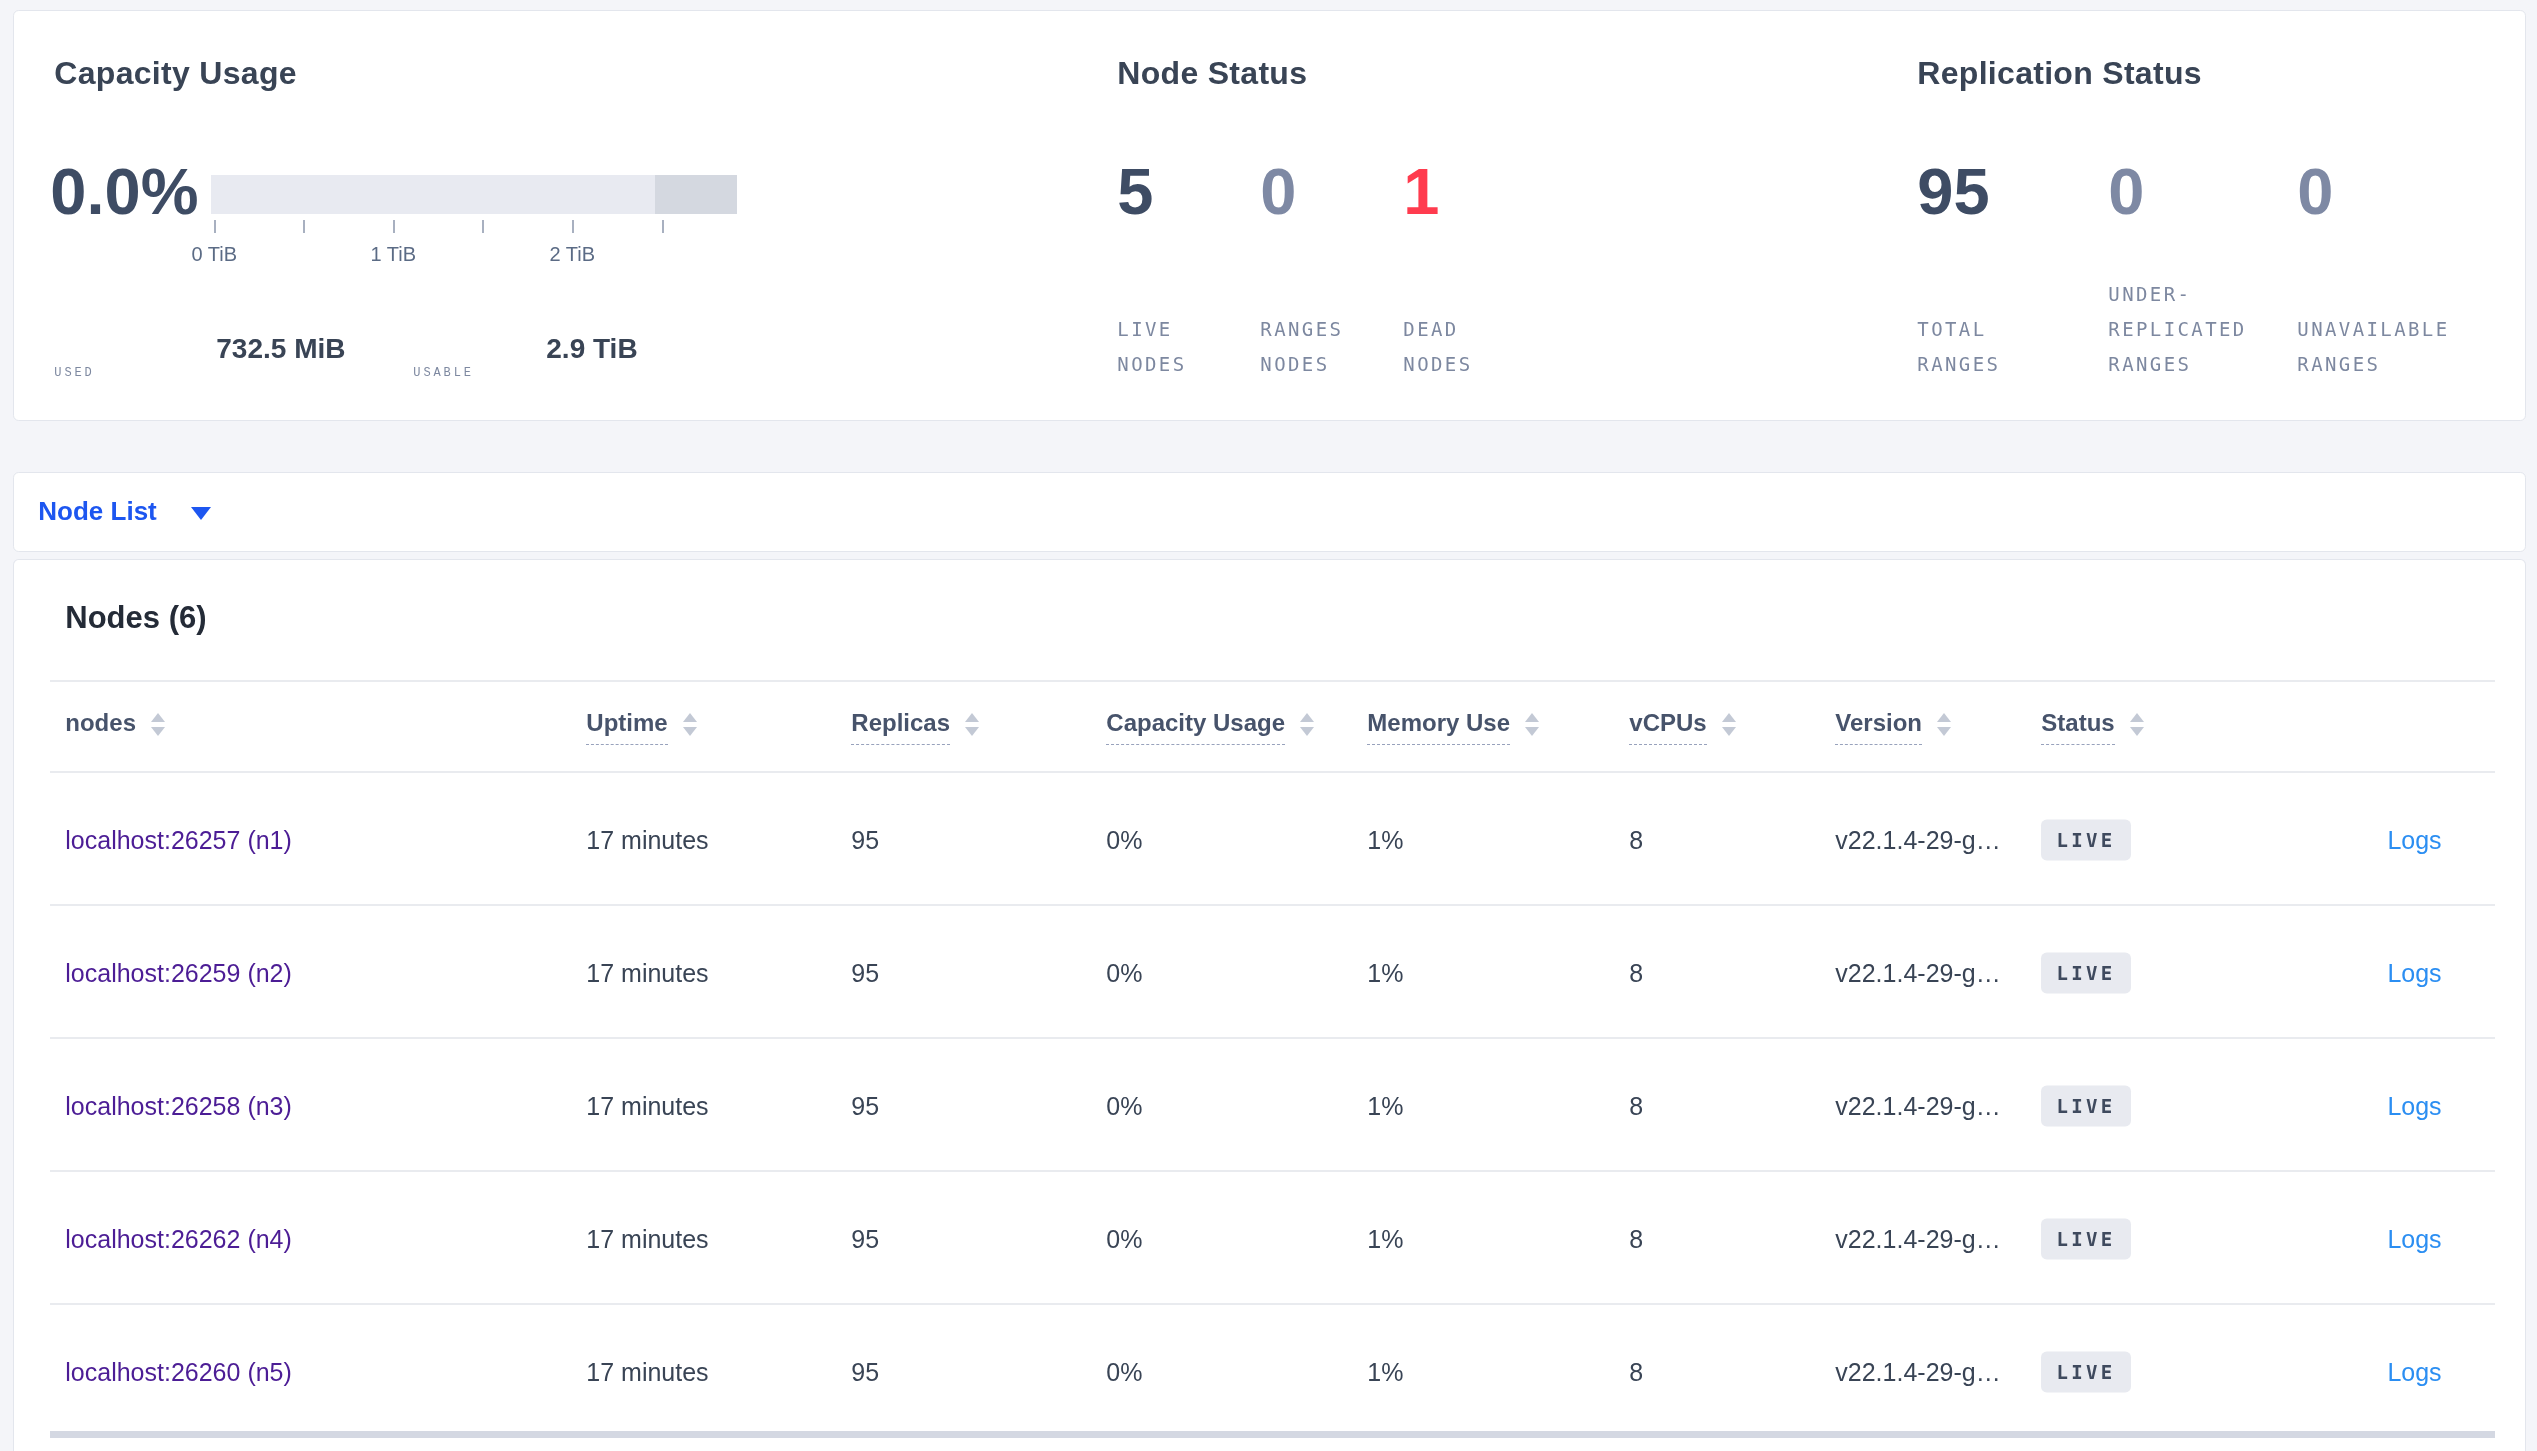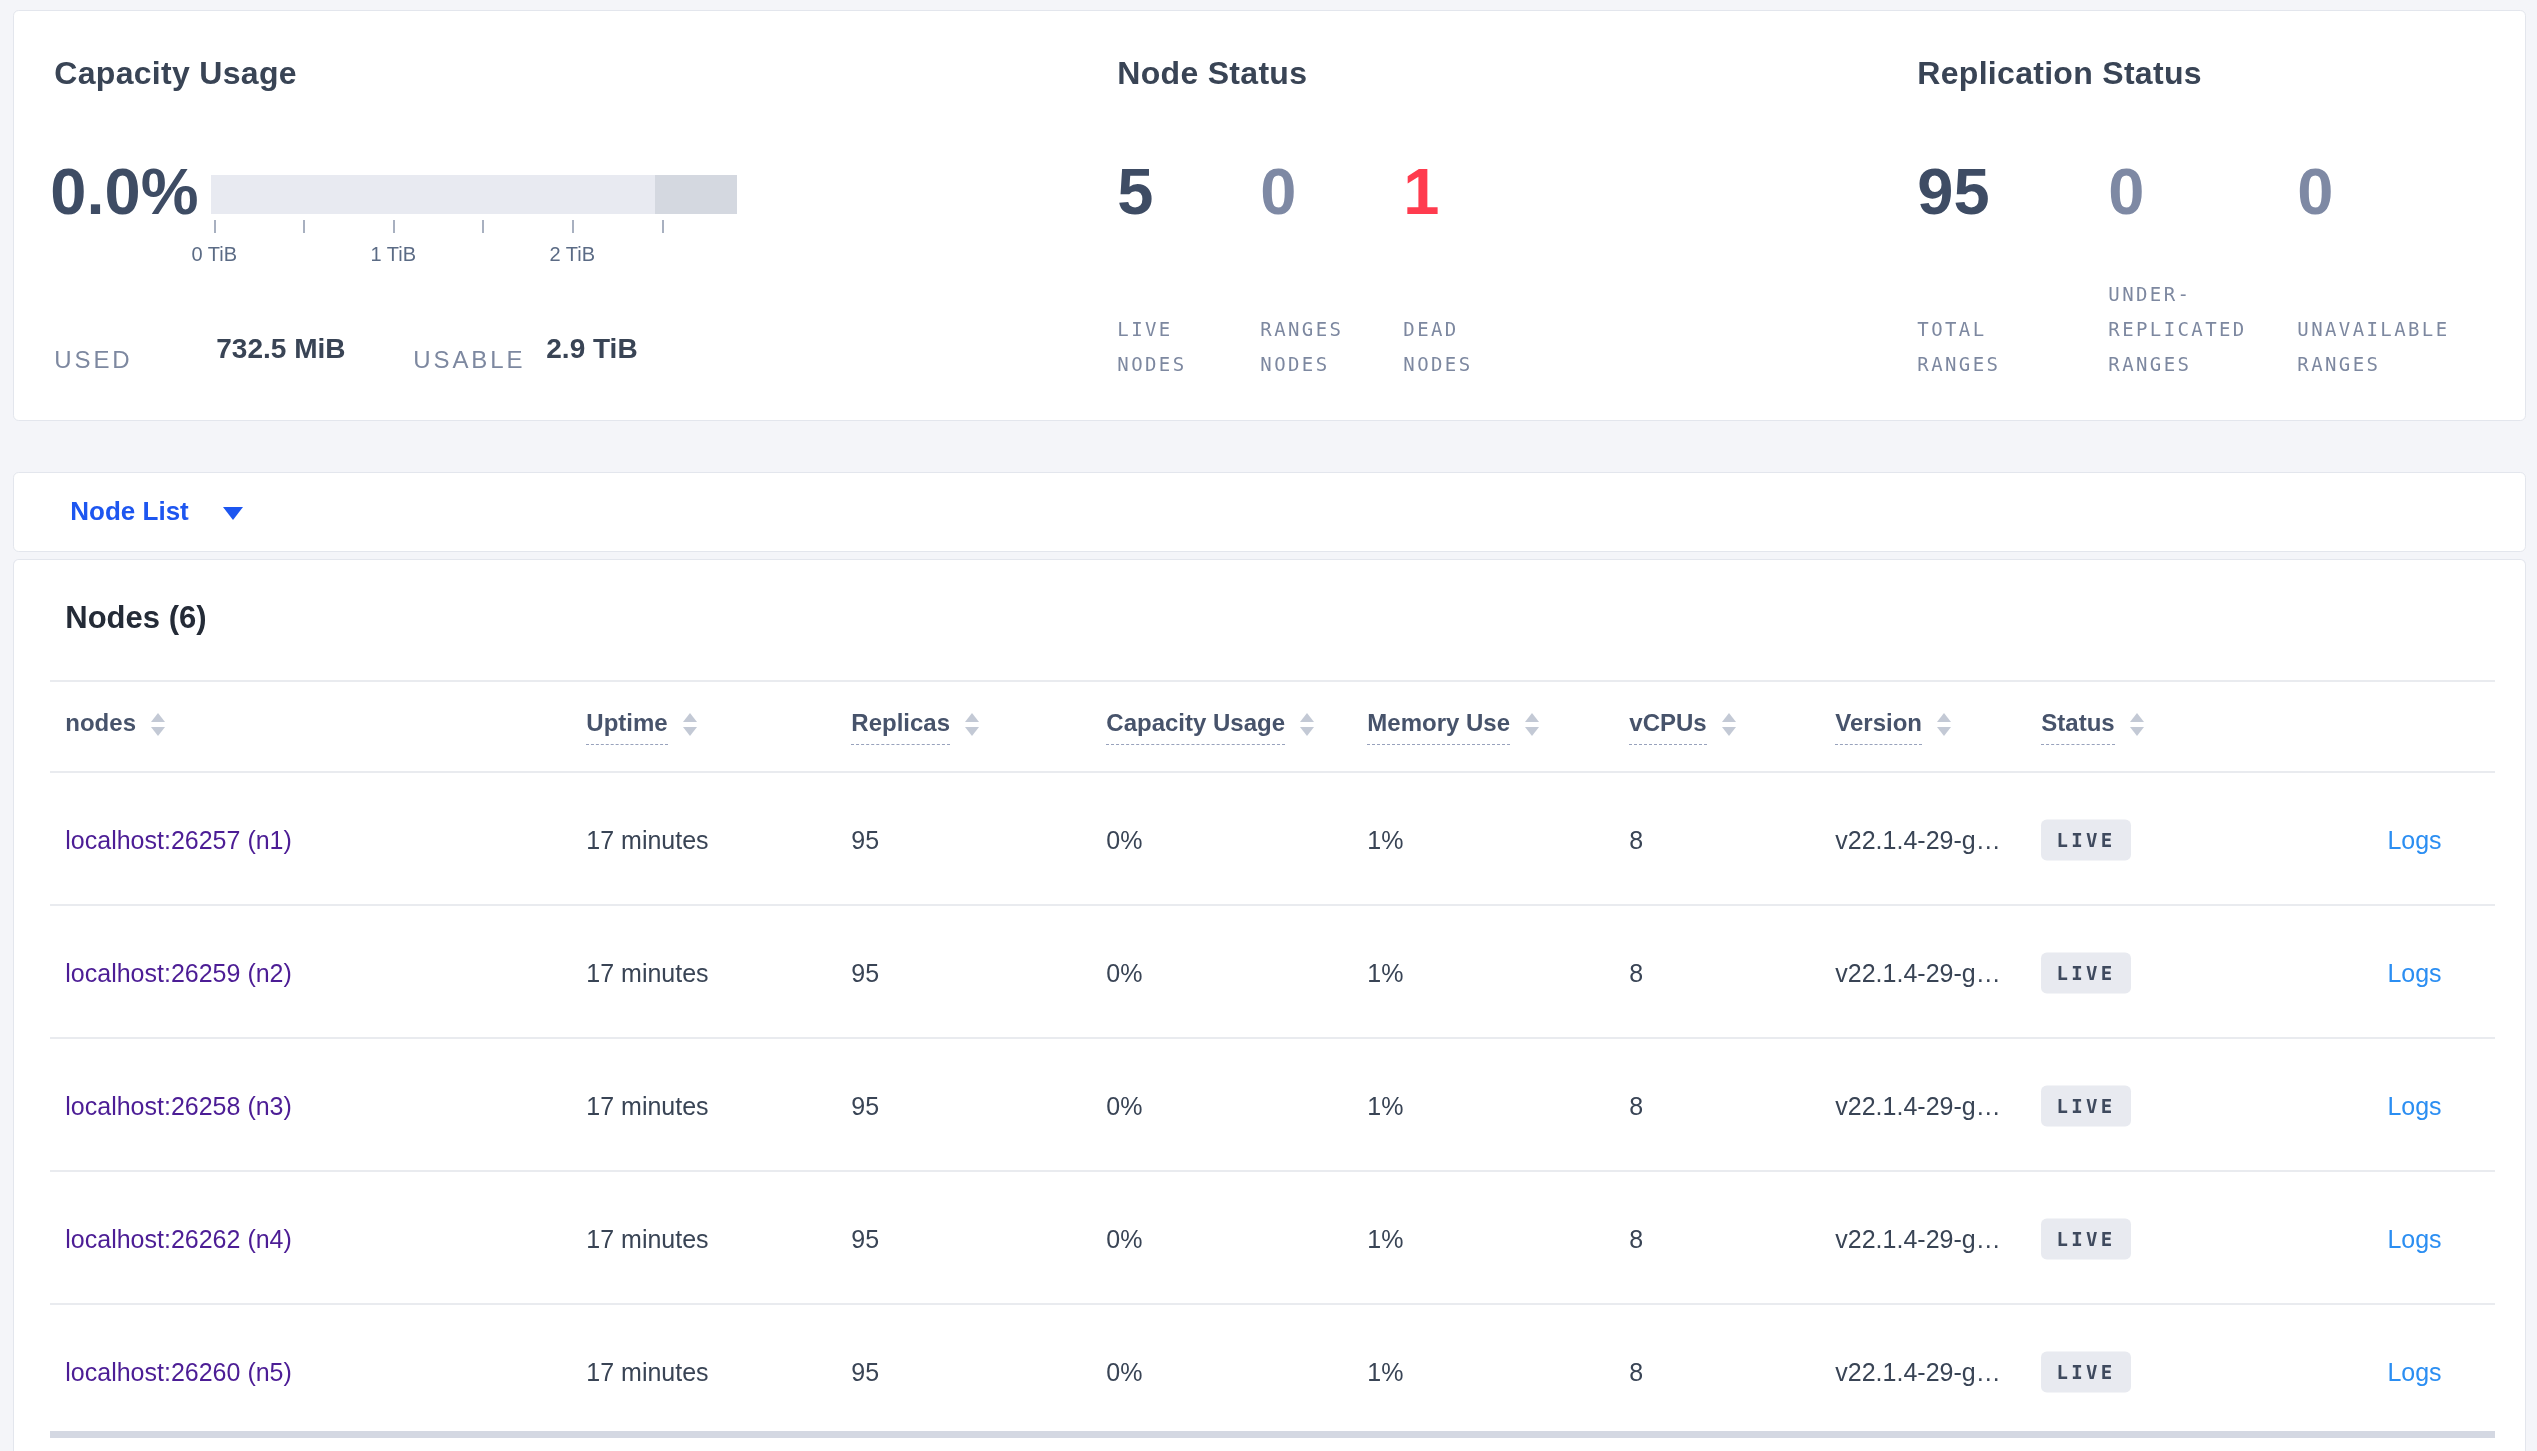--- a/index.html
+++ b/index.html
@@ -49,25 +49,26 @@
 
   #capacity-ticks { position: absolute; left: 197px; top: 209px; width: 552px; height: 67px; text-decoration: underline; }
   .tick { position: absolute; top: 0; width: 1.9px; height: 13.3px; background: #a8b0c0; }
   .tick-label {
     position: absolute; top: 23px; width: 114px;
     text-align: center; font-size: 20px; color: #5b6b85; white-space: nowrap;
   }
 
   .mini-label {
     position: absolute;
-    font-family: Liberation Sans, sans-serif;
-    font-size: 24px;
+    font-family: Liberation Mono, monospace;
+    font-size: 12px;
     letter-spacing: 2.9px;
     color: #7d88a0;
     white-space: nowrap;
+    margin-top: 20px;
   }
   #used-label   { left: 40px;  top: 335px; }
   #usable-label { left: 399px; top: 335px; }
   .mini-value {
     position: absolute;
     top: 322px;
     font-size: 28px;
     font-weight: 600;
     color: #394455;
     white-space: nowrap;
@@ -89,21 +90,21 @@
   .stat-label {
     position: absolute; bottom: 38px;
     font-family: "DejaVu Sans Mono", "Liberation Mono", monospace;
     font-size: 19px; letter-spacing: 2.4px; line-height: 35px;
     color: #7d88a0; white-space: nowrap;
   }
 
   
   #node-list-card {
     margin: 51px 12.4px 0 13.3px; height: 80px;
-    display: flex; align-items: center; padding-left: 56px;
+    display: flex; align-items: center; padding-left: 24px;
   }
   #node-list-btn {
     display: flex; align-items: center; gap: 34px;
     color: #1d56f0; font-size: 26px; font-weight: 600; cursor: pointer;
   }
   .caret-down {
     width: 0; height: 0;
     border-left: 10.5px solid transparent;
     border-right: 10.5px solid transparent;
     border-top: 13.3px solid #1d56f0;

